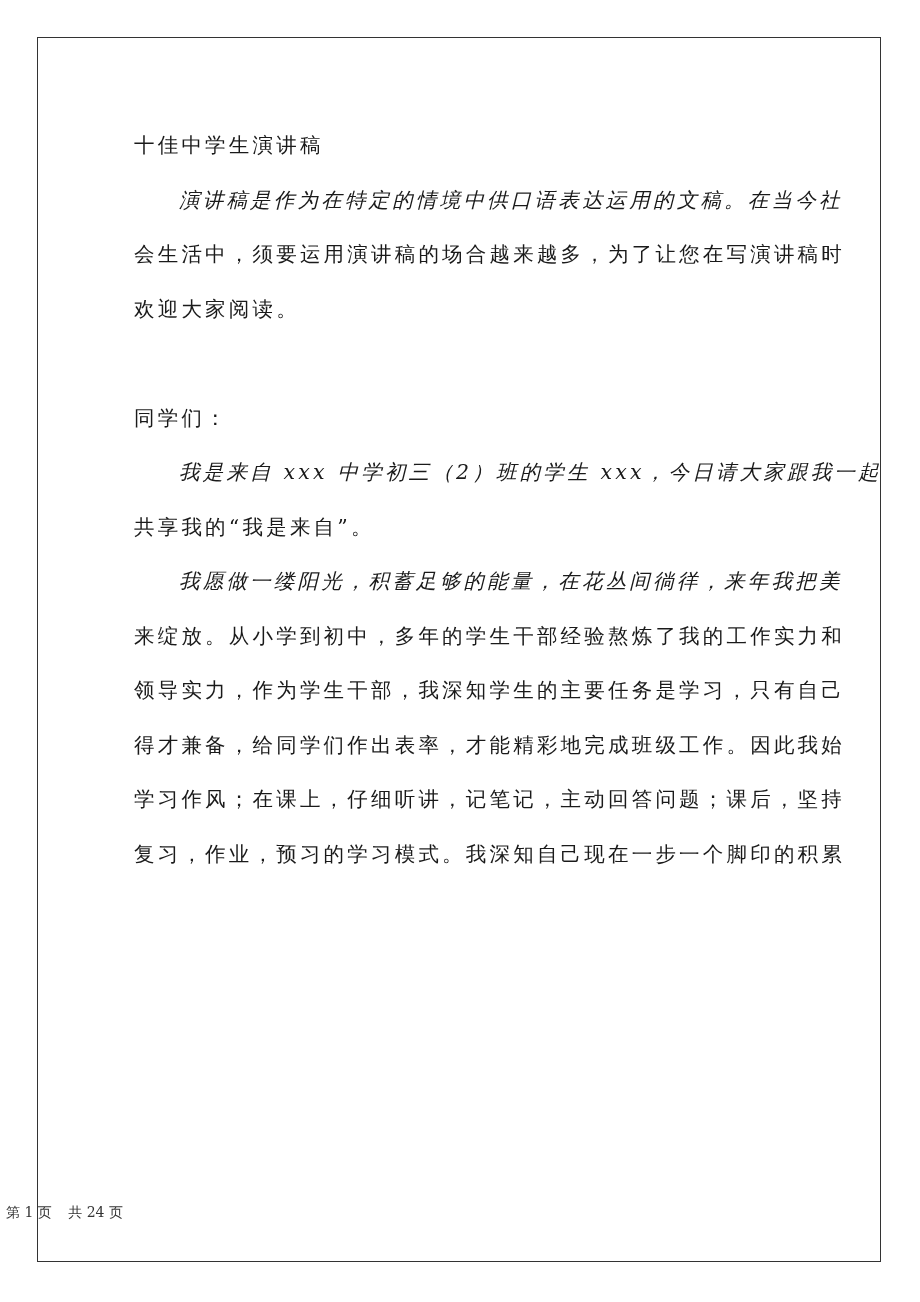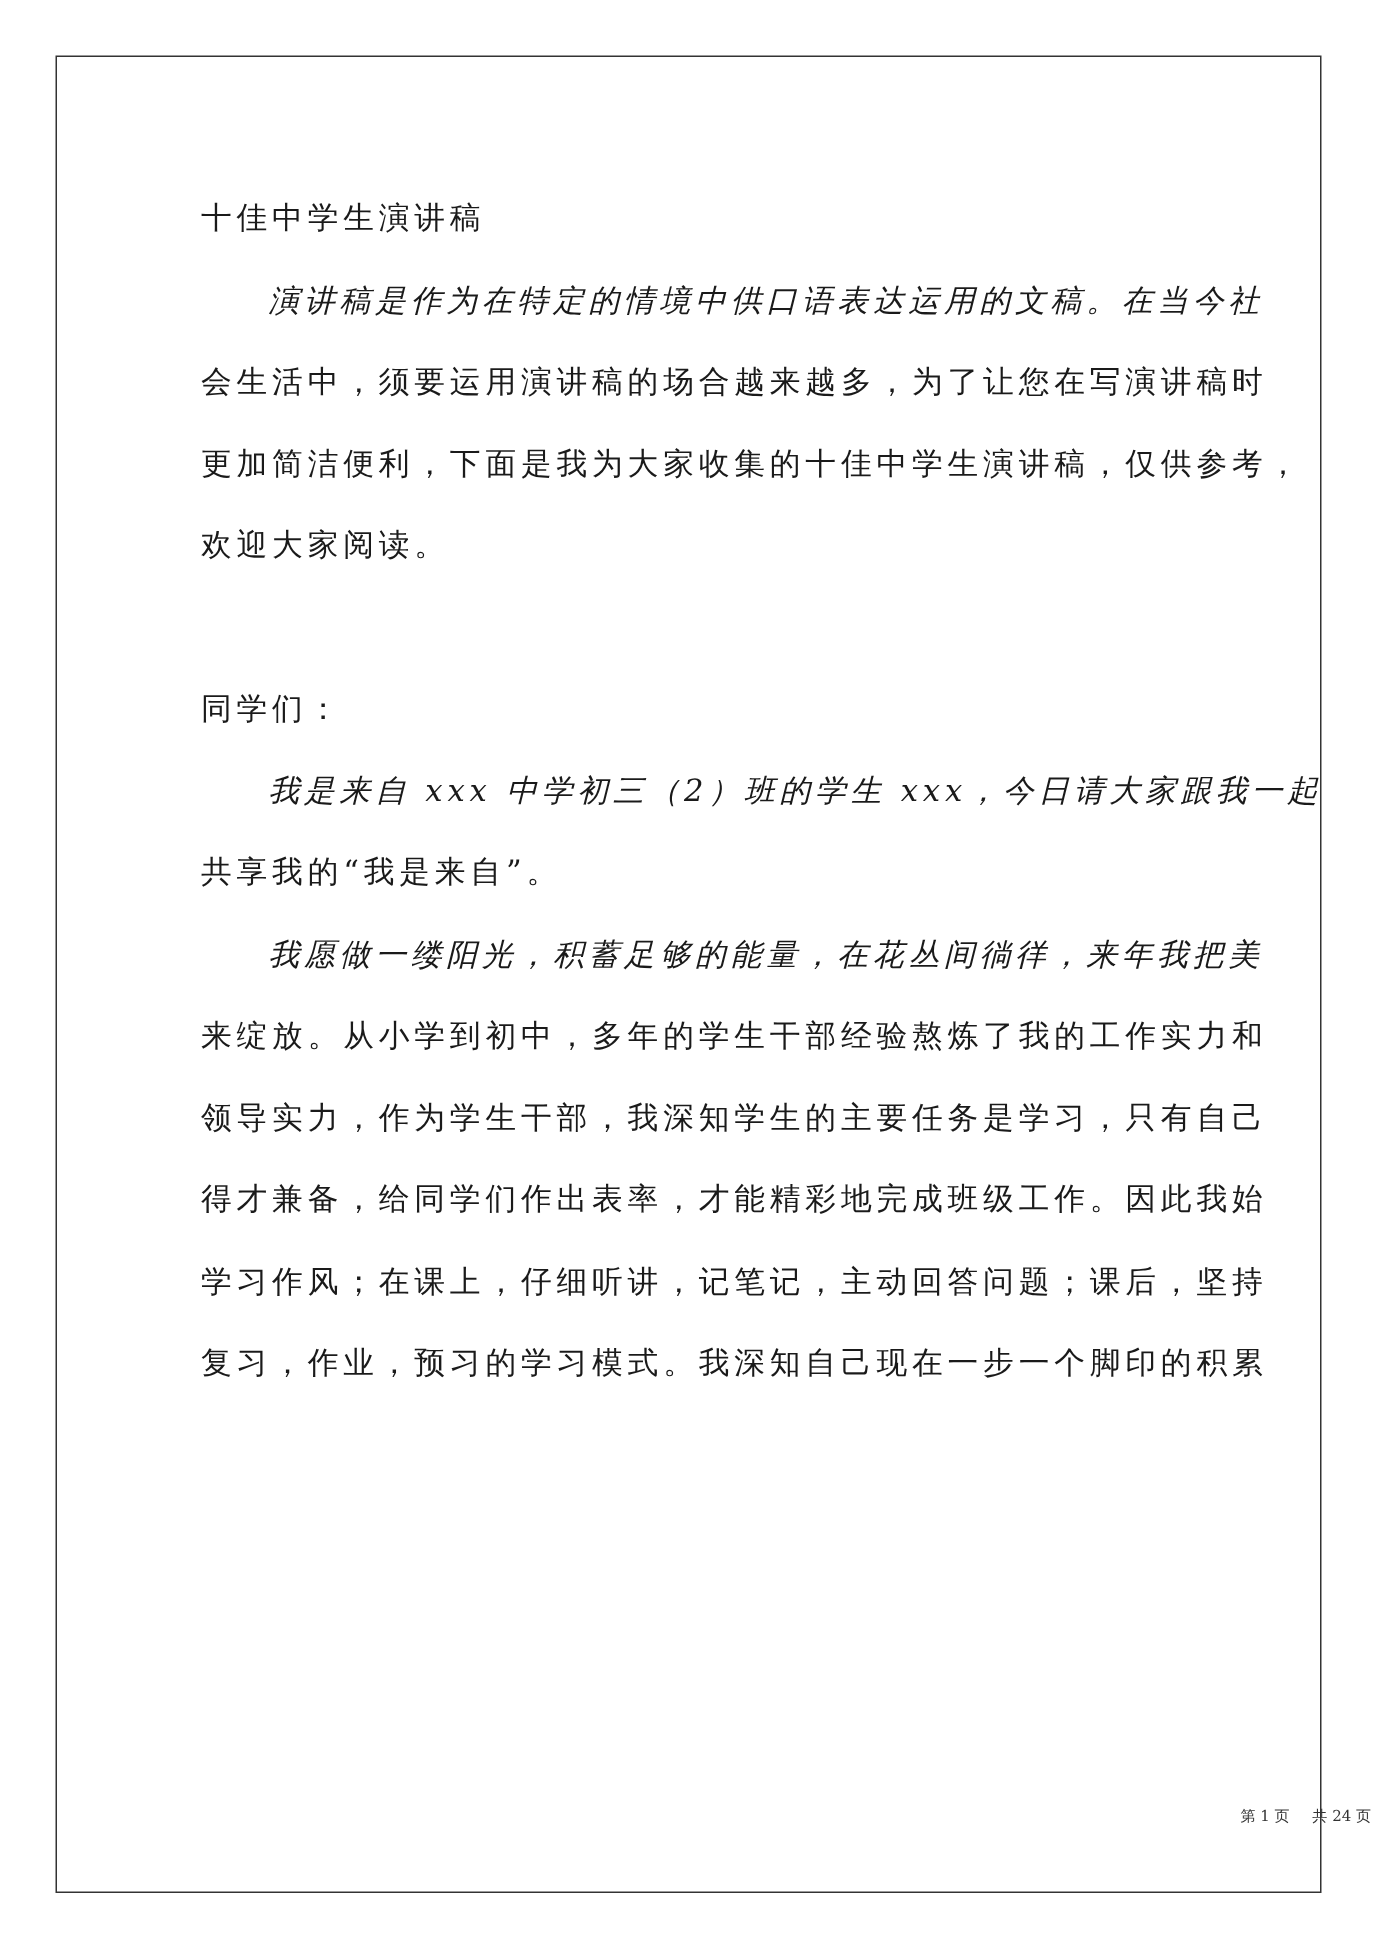--- a/index.html
+++ b/index.html
@@ -43,40 +43,39 @@
       font-style: italic;
     }
     .gap {
       height: 54.5px;
     }
     .footer {
       position: absolute;
       left: 0;
       width: 920px;
       top: 1204px;
-      text-align: right;
-      font-size: 10px;
+      text-align: left;
+      font-size: 14px;
       color: #333333;
     }
     .footer span {
       margin: 0 6px;
     }
   </style>
 </head>
 <body>
 
 <div class="page-frame"></div>
 
 <div class="content">
   <div class="line">十佳中学生演讲稿</div>
 
   <div>
     <div class="line indent">演讲稿是作为在特定的情境中供口语表达运用的文稿。在当今社</div>
     <div class="line">会生活中，须要运用演讲稿的场合越来越多，为了让您在写演讲稿时</div>
-    <div class="line">更加简洁便利，下面是我为大家收集的十佳中学生演讲稿，仅供参考，</div>
     <div class="line">欢迎大家阅读。</div>
   </div>
 
   <div class="gap"></div>
 
   <div class="line">同学们：</div>
 
   <div>
     <div class="line indent">我是来自 xxx 中学初三（2）班的学生 xxx，今日请大家跟我一起</div>
     <div class="line">共享我的“我是来自”。</div>

